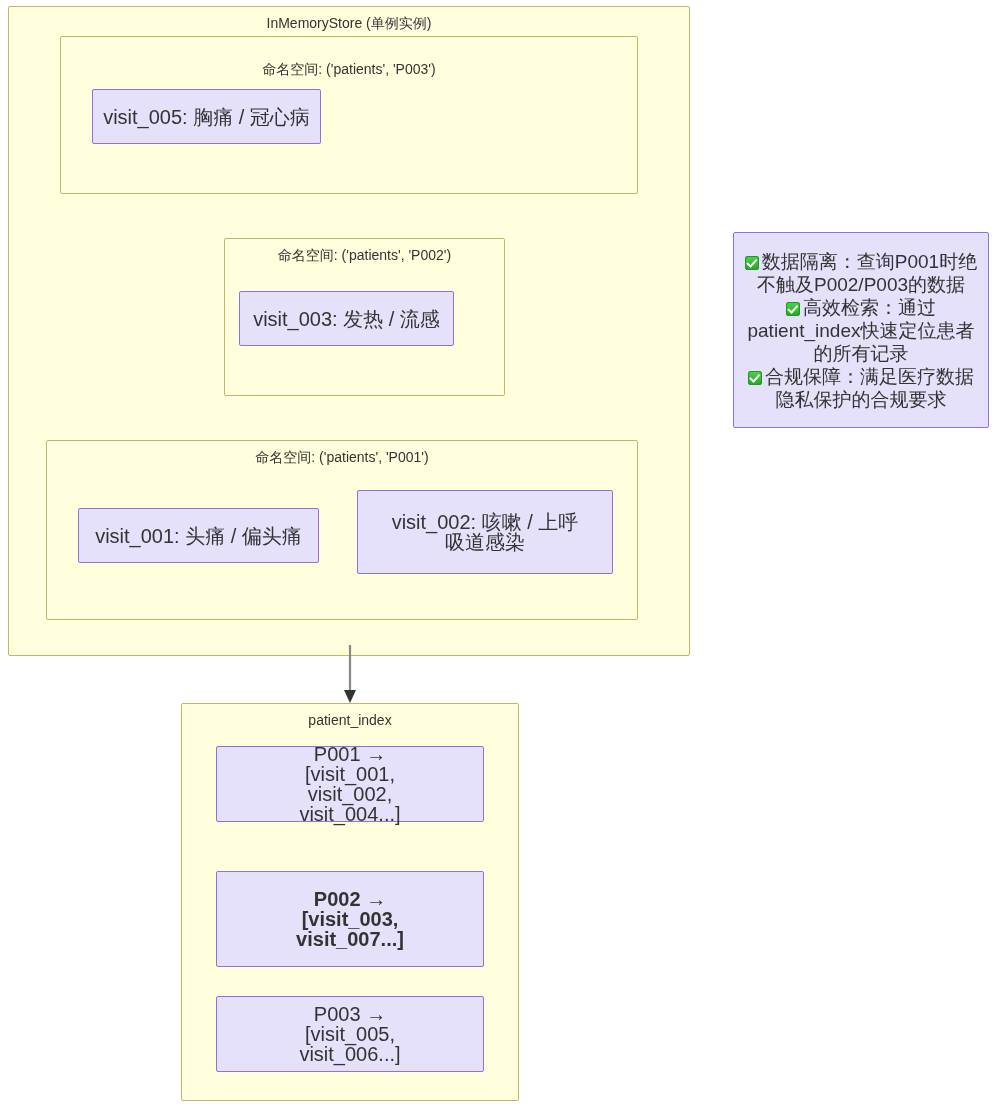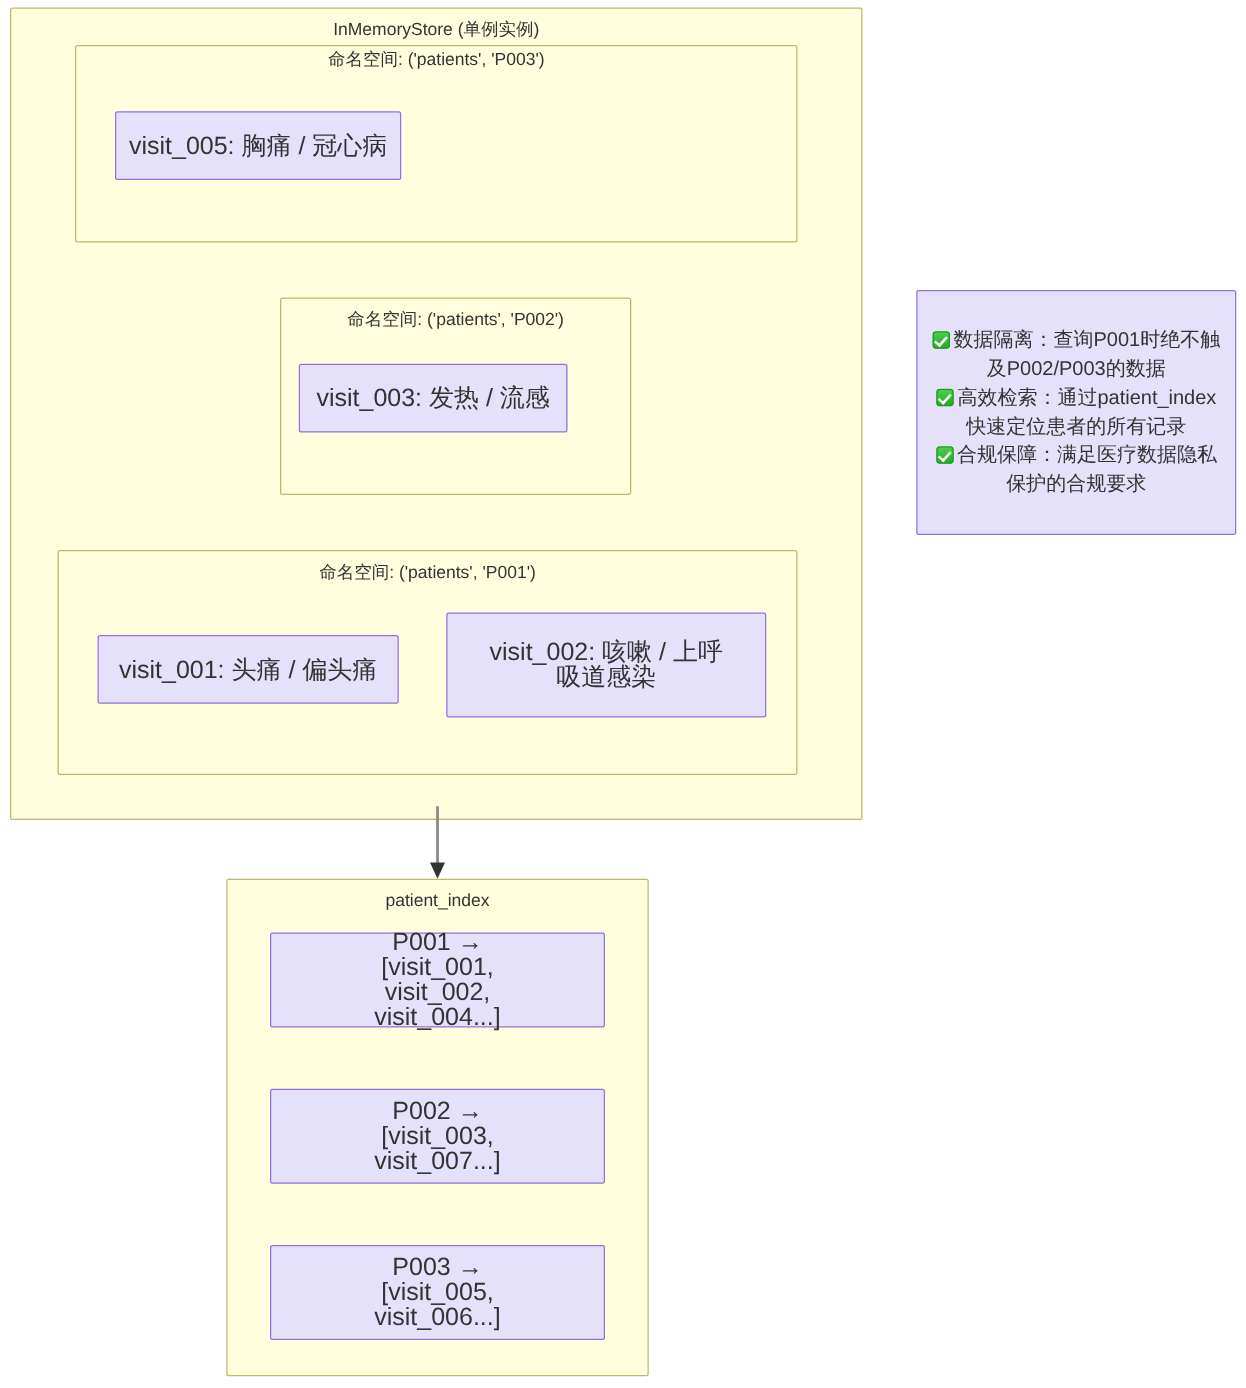--- a/index.html
+++ b/index.html
@@ -64,21 +64,21 @@
     position: absolute;
     background: #e6e1fb;
     border: 1px solid #9370db;
     border-radius: 2px;
     box-sizing: border-box;
     display: flex;
     flex-direction: column;
     align-items: center;
     justify-content: center;
     text-align: center;
-    font-size: 16px;
+    font-size: 19px;
     line-height: 23px;
     color: #333333;
     padding: 6px 10px;
   }
   .note-line {
     display: block;
     width: 100%;
     text-align: center;
   }
   .check {
@@ -117,21 +117,21 @@
 </head>
 <body>
 
 <div class="stage">
 
   <div class="cluster" style="left:8px; top:6px; width:682px; height:650px;">
     <div class="cluster-title" style="top:8px;">InMemoryStore (单例实例)</div>
   </div>
 
   <div class="cluster" style="left:60px; top:36px; width:578px; height:158px;">
-    <div class="cluster-title" style="top:2px;">命名空间: ('patients', 'P003')</div>
+    <div class="cluster-title" style="top:24px;">命名空间: ('patients', 'P003')</div>
   </div>
   <div class="node" style="left:92px; top:89px; width:229px; height:55px;">visit_005: 胸痛 / 冠心病</div>
 
   <div class="cluster" style="left:224px; top:238px; width:281px; height:158px;">
     <div class="cluster-title" style="top:8px;">命名空间: ('patients', 'P002')</div>
   </div>
   <div class="node" style="left:239px; top:291px; width:215px; height:55px;">visit_003: 发热 / 流感</div>
 
   <div class="cluster" style="left:46px; top:440px; width:592px; height:180px;">
     <div class="cluster-title" style="top:8px;">命名空间: ('patients', 'P001')</div>
@@ -141,21 +141,21 @@
 
   <svg class="arrow-svg" viewBox="0 0 40 62">
     <line x1="20" y1="0" x2="20" y2="50" stroke="#888888" stroke-width="2.2"></line>
     <polygon points="20,58 14,45 26,45" fill="#333333"></polygon>
   </svg>
 
   <div class="cluster" style="left:181px; top:703px; width:338px; height:398px;">
     <div class="cluster-title" style="top:8px;">patient_index</div>
   </div>
   <div class="node" style="left:216px; top:746px; width:268px; height:76px; padding:2px 72px;">P001 → [visit_001, visit_002, visit_004...]</div>
-  <div class="node" style="left:216px; top:871px; width:268px; height:76px; padding:2px 62px;">P002 → [visit_003, visit_007...]</div>
+  <div class="node" style="left:216px; top:871px; width:268px; height:96px; padding:2px 62px;font-weight:bold;">P002 → [visit_003, visit_007...]</div>
   <div class="node" style="left:216px; top:996px; width:268px; height:76px; padding:2px 62px;">P003 → [visit_005, visit_006...]</div>
 
   <div class="note" style="left:733px; top:232px; width:256px; height:196px;">
     <span class="note-line">
       <span class="check"></span><span>数据隔离：查询P001时绝不触及P002/P003的数据</span>
     </span>
     <span class="note-line">
       <span class="check"></span><span>高效检索：通过patient_index快速定位患者的所有记录</span>
     </span>
     <span class="note-line">

